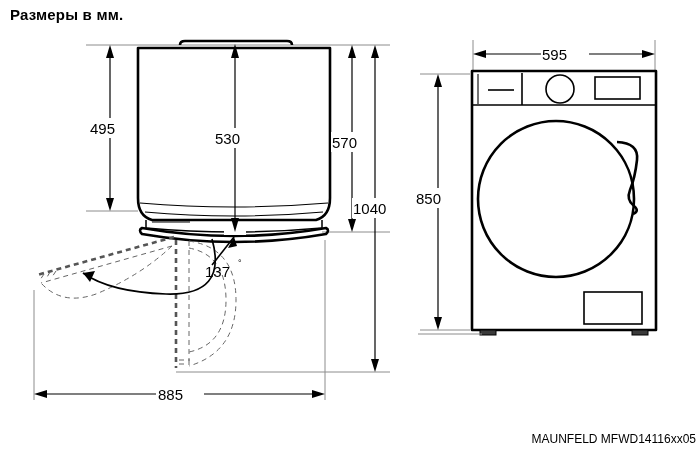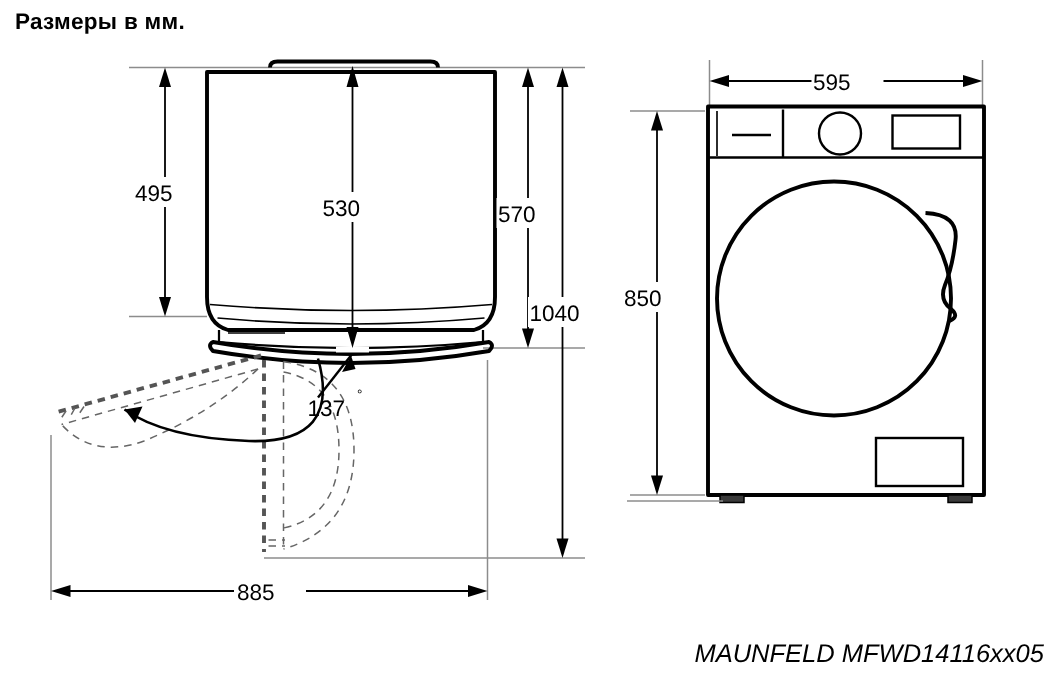--- a/index.html
+++ b/index.html
@@ -21,23 +21,22 @@
     top: 6px;
     font-size: 15px;
     font-weight: bold;
     letter-spacing: 0.2px;
     white-space: nowrap;
   }
   #model-label {
     position: absolute;
     right: 4px;
     bottom: 6px;
-    font-size: 17px;
+    font-size: 12px;
     white-space: nowrap;
-    font-style: italic;
   }
   #drawing {
     position: absolute;
     left: 0;
     top: 0;
   }
   .dimtext {
     font-family: "Liberation Sans", sans-serif;
     font-size: 15px;
     fill: #000000;

